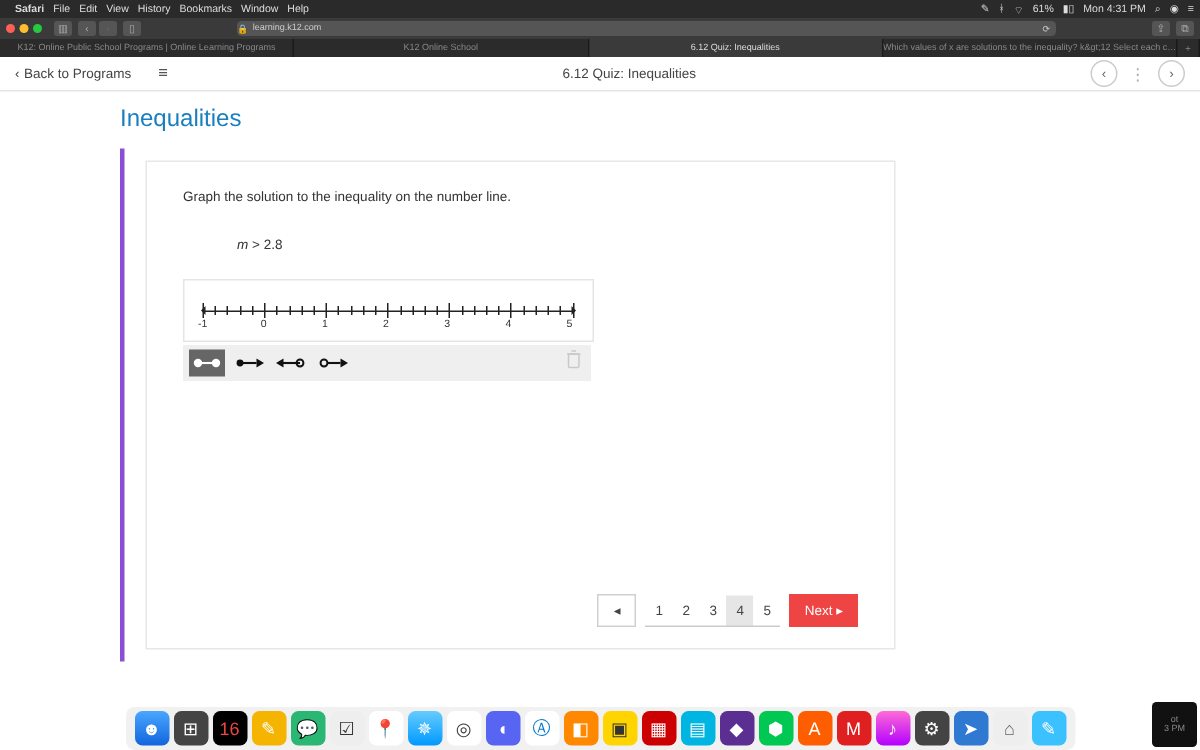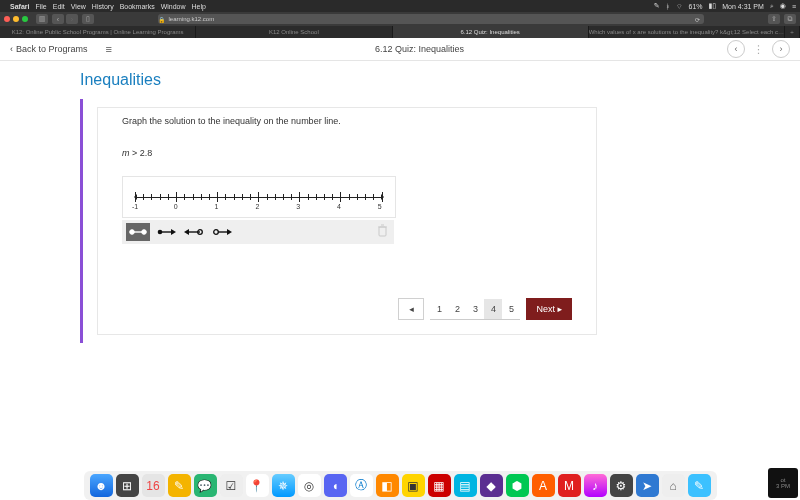--- a/index.html
+++ b/index.html
@@ -28,23 +28,23 @@
   .hamb{margin-left:18px;cursor:pointer;font-size:11px;color:#555;}
   .lms-left{display:flex;align-items:center;}
   .circbtn{width:16px;height:16px;border:1px solid #ccc;border-radius:50%;display:flex;align-items:center;justify-content:center;font-size:9px;color:#666;cursor:pointer;}
   .lms-right{display:flex;align-items:center;gap:8px;}
   .dots{color:#aaa;font-size:11px;}
   
   .page{padding:10px 80px 0 80px;}
   .qlabel{font-size:8px;color:#888;letter-spacing:0.3px;}
   .qtitle{font-size:16px;color:#1a7fbf;font-weight:500;margin-top:0px;}
   .workarea{margin-top:10px;border-left:3px solid #8a4fd6;background:#fff;display:flex;}
-  .card{margin:8px 0 8px 14px;border:1px solid #e7e7e7;padding:8px 24px 14px 24px;width:500px;height:228px;box-sizing:border-box;position:relative;}
+  .card{margin:8px 0 8px 14px;border:1px solid #e7e7e7;padding:18px 24px 14px 24px;width:500px;height:326px;box-sizing:border-box;position:relative;}
   .instr{font-size:9px;color:#333;}
-  .expr{font-size:9px;color:#333;font-style:italic;margin-top:22px;}
+  .expr{font-size:9px;color:#333;font-style:italic;margin-top:22px;margin-left:36px;}
   .expr span{font-style:normal;}
   
   .nlbox{margin-top:18px;border:1px solid #e5e5e5;width:260px;padding:12px 6px 4px 6px;}
   .nl{position:relative;height:24px;}
   .axis{position:absolute;top:8px;left:6px;right:6px;height:1px;background:#222;}
   .axis::before,.axis::after{content:"";position:absolute;top:-3px;border:3px solid transparent;}
   .axis::before{left:-4px;border-right-color:#222;}
   .axis::after{right:-4px;border-left-color:#222;}
   .ticks{position:absolute;top:3px;left:6px;right:6px;display:flex;justify-content:space-between;}
   .ticks i{width:1px;height:10px;background:#222;display:block;}
@@ -59,21 +59,21 @@
   .tool svg{display:block;}
   .tool.sel{background:#666;}
   .tool.sel svg *{stroke:#fff;fill:#fff;}
   .trash{position:absolute;right:6px;color:#c9c9c9;cursor:pointer;}
   
   .pager{position:absolute;right:24px;bottom:14px;display:flex;gap:6px;align-items:center;}
   .pbtn{min-width:16px;height:20px;border:1px solid #d0d0d0;background:#fff;display:flex;align-items:center;justify-content:center;font-size:9px;color:#444;cursor:pointer;padding:0 4px;}
   .pnums{display:flex;}
   .pnum{width:18px;height:20px;border-bottom:1px solid #ccc;display:flex;align-items:center;justify-content:center;font-size:9px;color:#444;cursor:pointer;}
   .pnum.active{background:#e6e6e6;}
-  .next{background:#7f1d1d;color:#fff;border:none;padding:0 10px;height:22px;}
+  .next{background:#ef4444;color:#fff;border:none;padding:0 10px;height:22px;}
   
   .dockwrap{position:absolute;bottom:0;left:0;right:0;height:40px;display:flex;justify-content:center;align-items:flex-end;}
   .dock{background:rgba(230,230,230,0.55);border-radius:6px;padding:3px 6px;display:flex;gap:3px;backdrop-filter:blur(2px);}
   .dicon{width:23px;height:23px;border-radius:5px;display:flex;align-items:center;justify-content:center;font-size:12px;color:#fff;}
   .corner{position:absolute;right:2px;bottom:2px;width:30px;height:30px;background:#111;border-radius:3px;color:#888;font-size:6px;display:flex;flex-direction:column;align-items:center;justify-content:center;}
 </style>
 </head>
 <body>
 
 <div class="menubar">
@@ -279,21 +279,21 @@
       </div>
 
     </div>
   </div>
 </div>
 
 <div class="dockwrap">
   <div class="dock">
     <div class="dicon" style="background:linear-gradient(#4aa6ff,#1166dd)">☻</div>
     <div class="dicon" style="background:#444">⊞</div>
-    <div class="dicon" style="background:#e5e5e5;color:#e44">16</div>
+    <div class="dicon" style="background:#000000;color:#e44">16</div>
     <div class="dicon" style="background:#f4b400">✎</div>
     <div class="dicon" style="background:#2ab673">💬</div>
     <div class="dicon" style="background:#eee;color:#333">☑</div>
     <div class="dicon" style="background:#fff;color:#d33">📍</div>
     <div class="dicon" style="background:linear-gradient(#6cf,#09f)">✵</div>
     <div class="dicon" style="background:#fff;color:#333">◎</div>
     <div class="dicon" style="background:#5865f2">◖</div>
     <div class="dicon" style="background:#fff;color:#07c">Ⓐ</div>
     <div class="dicon" style="background:#ff8800">◧</div>
     <div class="dicon" style="background:#ffd400;color:#333">▣</div>

